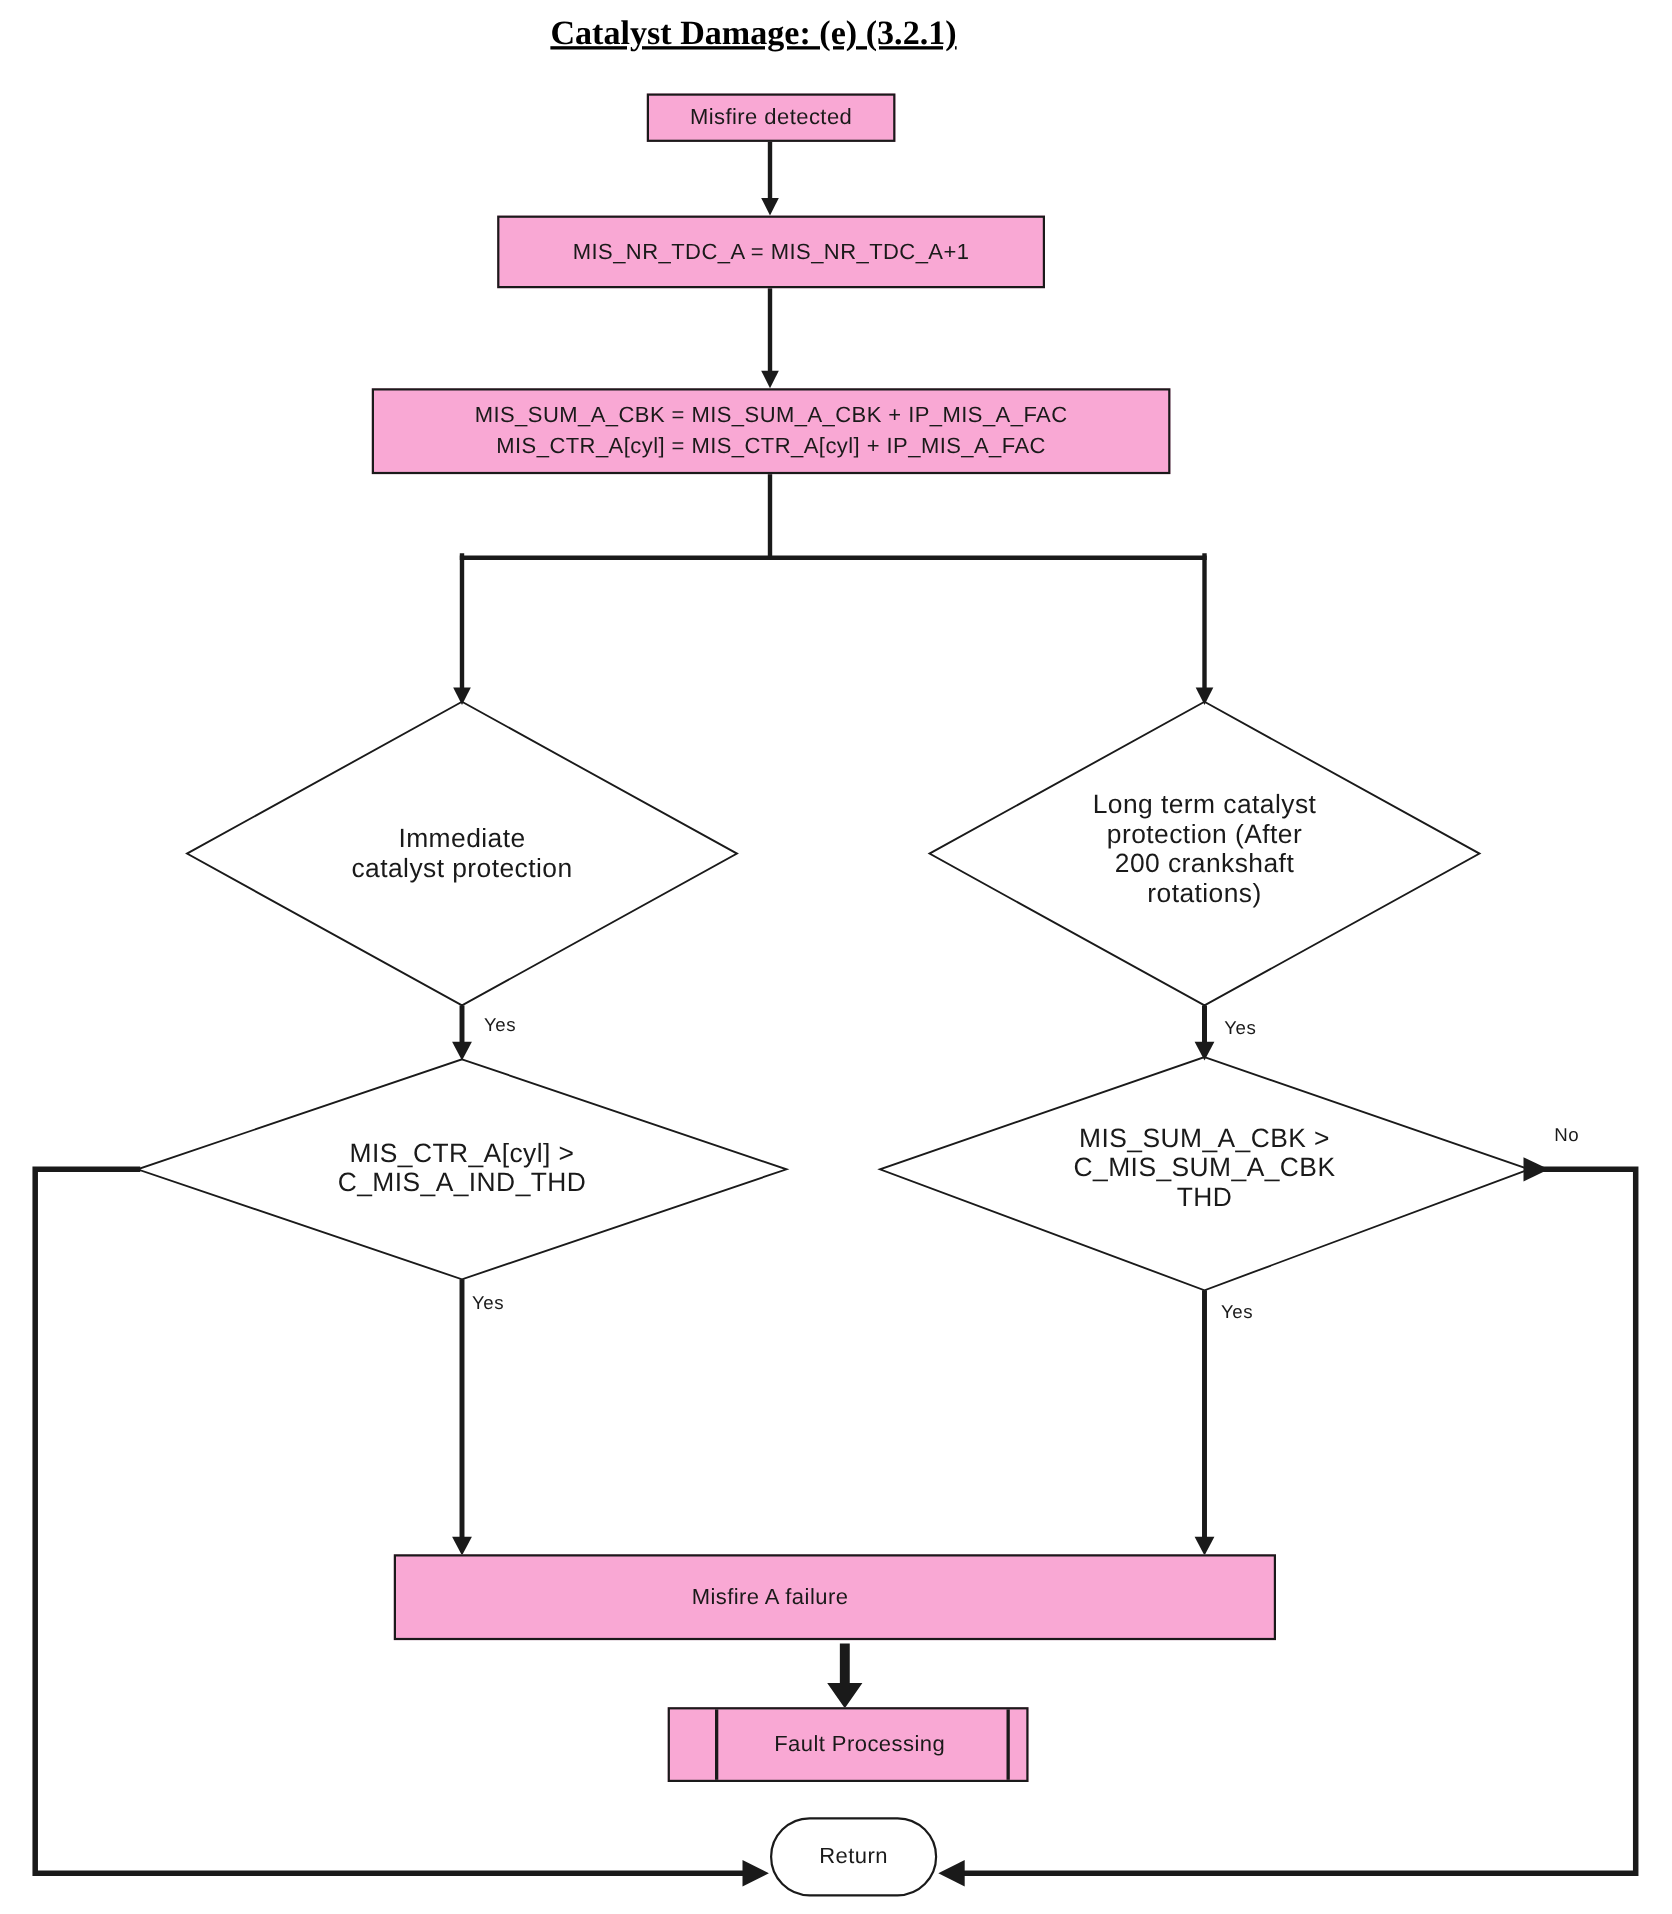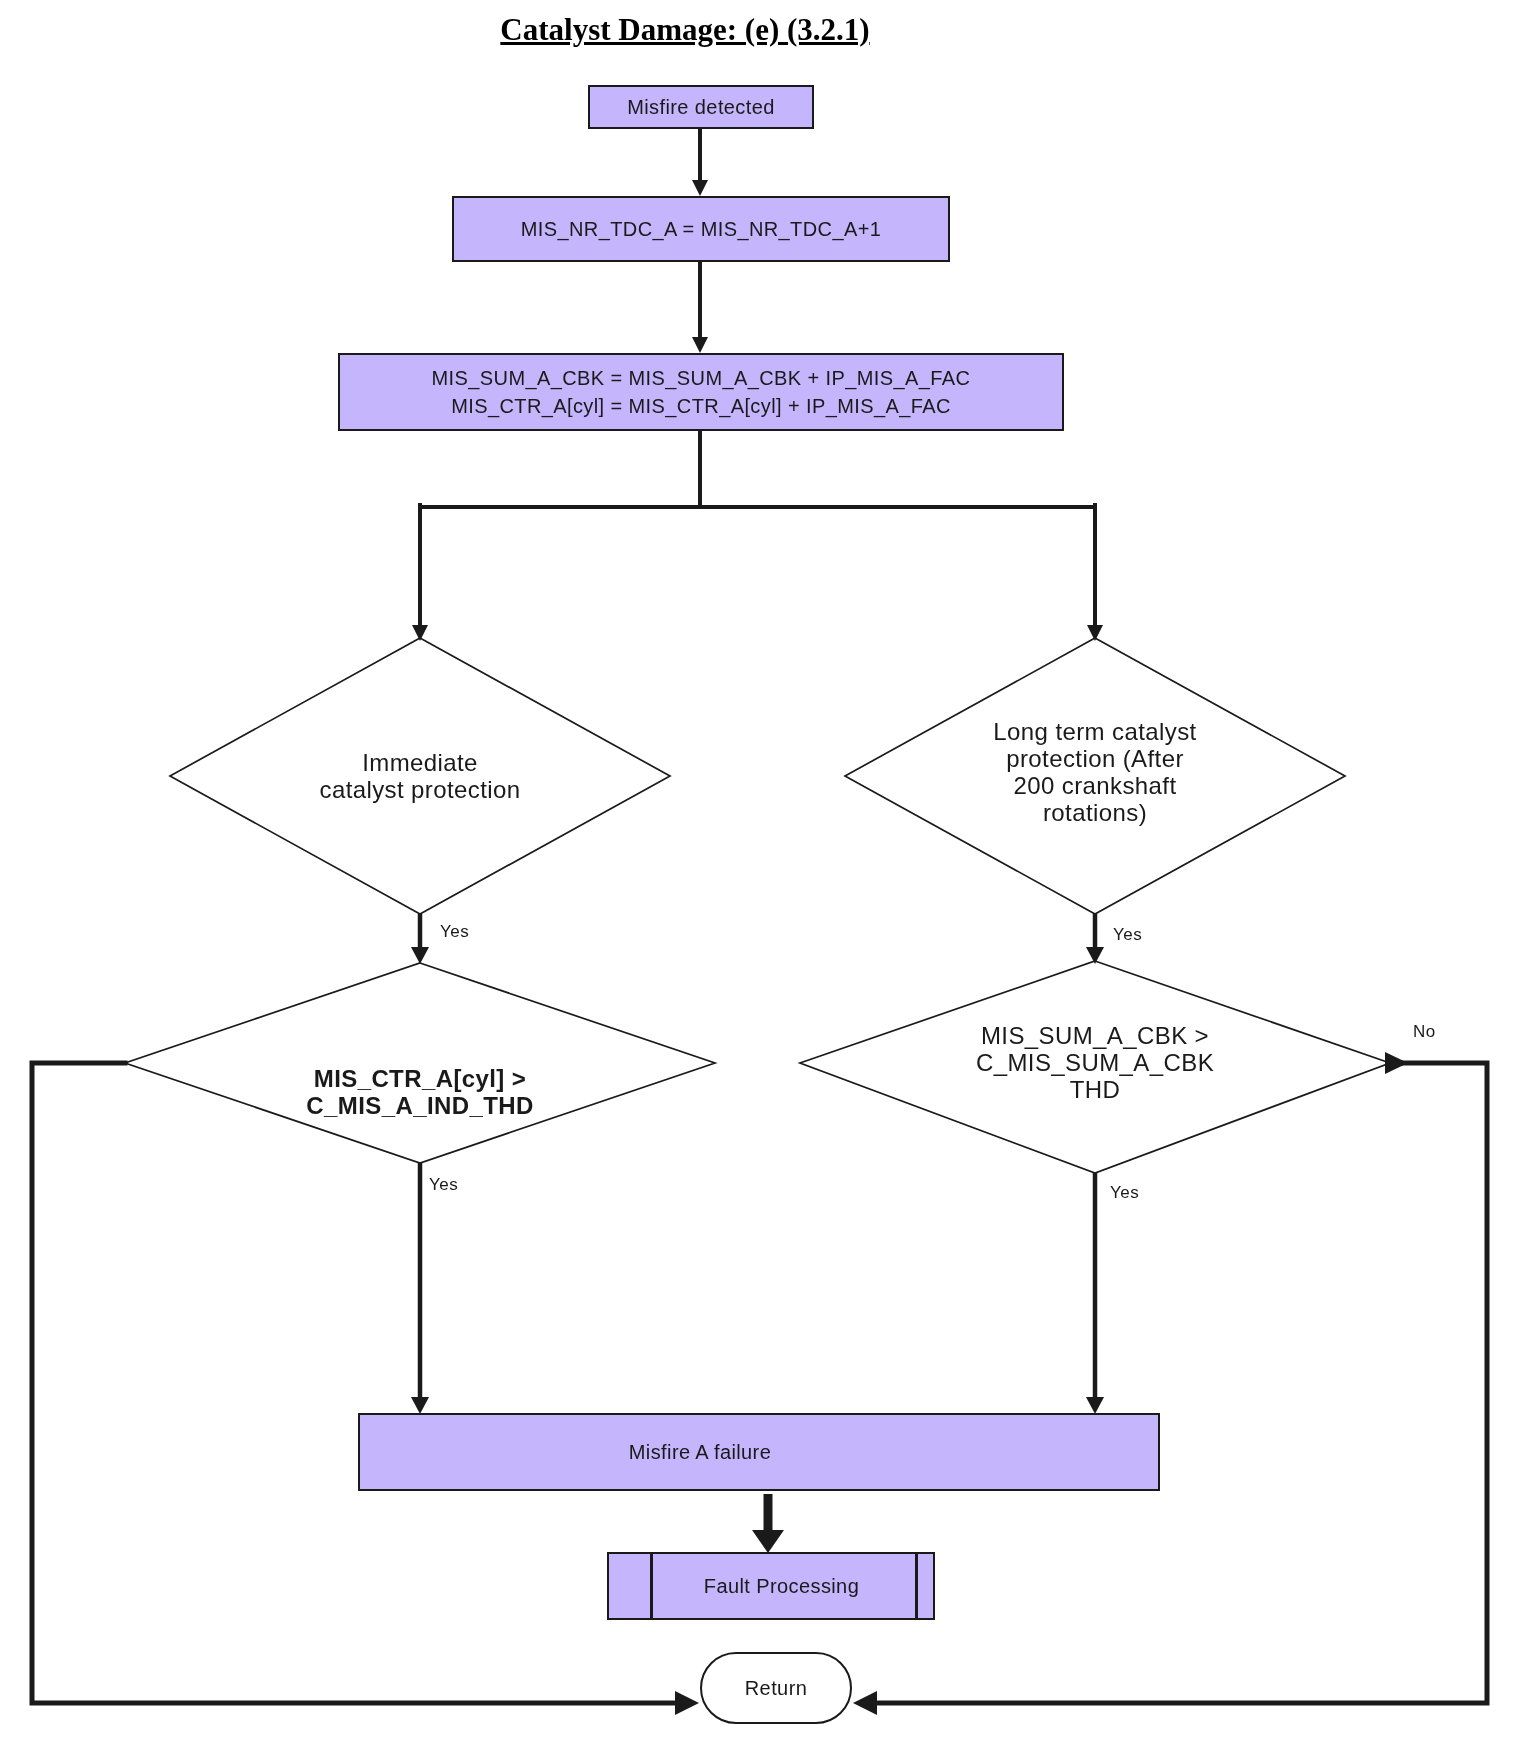--- a/index.html
+++ b/index.html
@@ -14,21 +14,21 @@
     font-family:"Liberation Serif","DejaVu Serif",serif;
     font-weight:bold; font-size:31px; text-align:center;
     text-decoration:underline; color:#000000;
   }
   .node {
     position:absolute; box-sizing:border-box;
     display:flex; align-items:center; justify-content:center;
     text-align:center; font-size:20px; letter-spacing:0.4px;
     white-space:pre-line; line-height:28px;
   }
-  .box { border:2.5px solid #1a1a1a; background:#c4b5fd; }
+  .box { border:2.5px solid #1a1a1a; background:#f9a8d4; }
   .stadium { border:2.5px solid #1a1a1a; border-radius:36px; background:#fff; }
   .dtext {
     position:absolute; transform:translate(-50%,-50%);
     text-align:center; font-size:24px; letter-spacing:0.4px;
     line-height:27px; white-space:pre-line;
   }
   .elabel { position:absolute; font-size:17px; letter-spacing:0.5px; }
   .fp-bar { position:absolute; top:0; bottom:0; width:2.5px; background:#1a1a1a; }
   .fp-text {
     position:absolute; left:43px; right:22px; top:0; bottom:0;
@@ -111,21 +111,21 @@
 
   <div class="node box" style="left:338px; top:353px; width:726px; height:78px;">MIS_SUM_A_CBK = MIS_SUM_A_CBK + IP_MIS_A_FAC
 MIS_CTR_A[cyl] = MIS_CTR_A[cyl] + IP_MIS_A_FAC</div>
 
   <div class="dtext" style="left:420px; top:776px;">Immediate
 catalyst protection</div>
   <div class="dtext" style="left:1095px; top:772px;">Long term catalyst
 protection (After
 200 crankshaft
 rotations)</div>
-  <div class="dtext" style="left:420px; top:1092px;font-weight:bold;">MIS_CTR_A[cyl] &gt;
+  <div class="dtext" style="left:420px; top:1062px;">MIS_CTR_A[cyl] &gt;
 C_MIS_A_IND_THD</div>
   <div class="dtext" style="left:1095px; top:1062px;">MIS_SUM_A_CBK &gt;
 C_MIS_SUM_A_CBK
 THD</div>
 
   <div class="elabel" style="left:440px; top:922px;">Yes</div>
   <div class="elabel" style="left:1113px; top:925px;">Yes</div>
   <div class="elabel" style="left:429px; top:1175px;">Yes</div>
   <div class="elabel" style="left:1110px; top:1183px;">Yes</div>
   <div class="elabel" style="left:1413px; top:1022px;">No</div>

